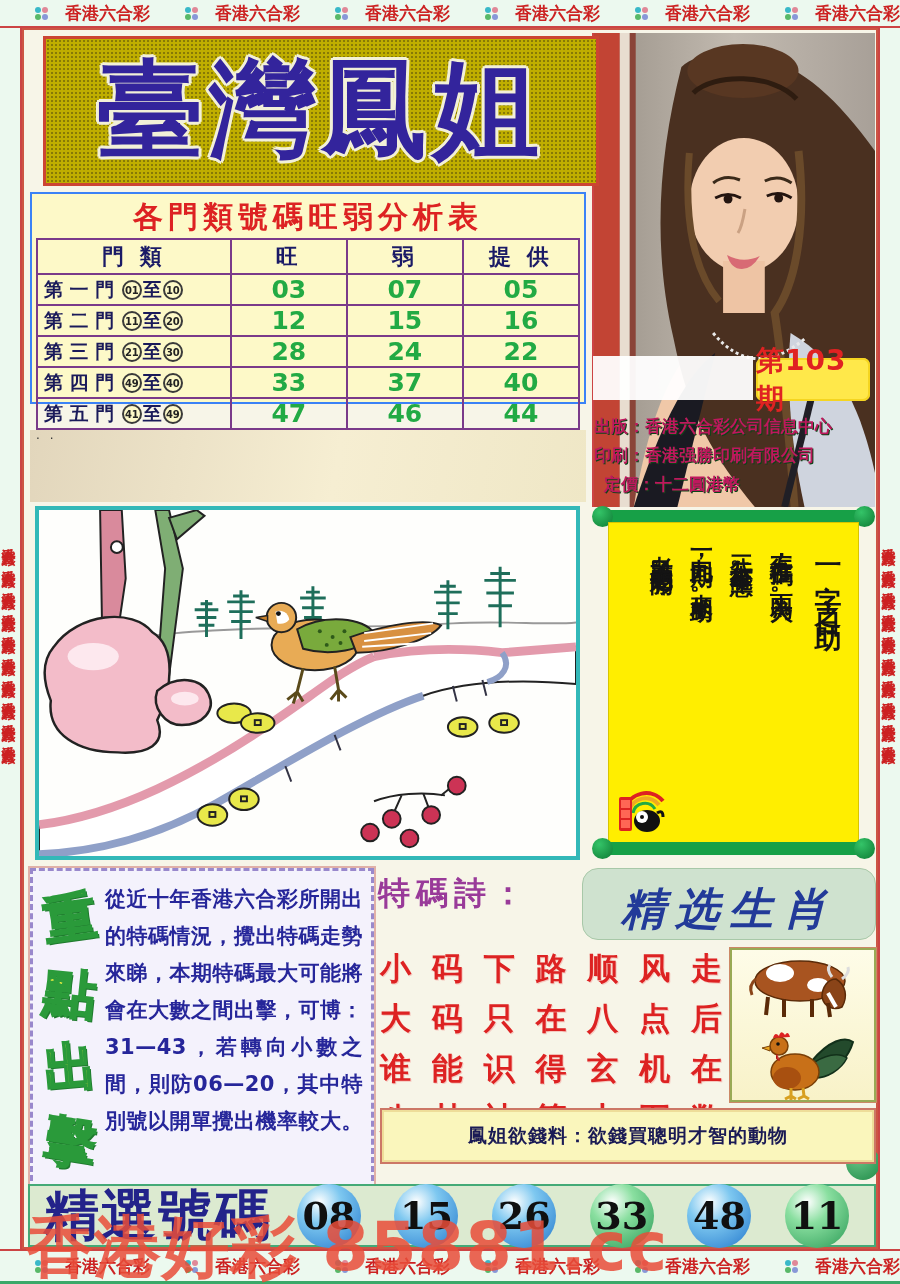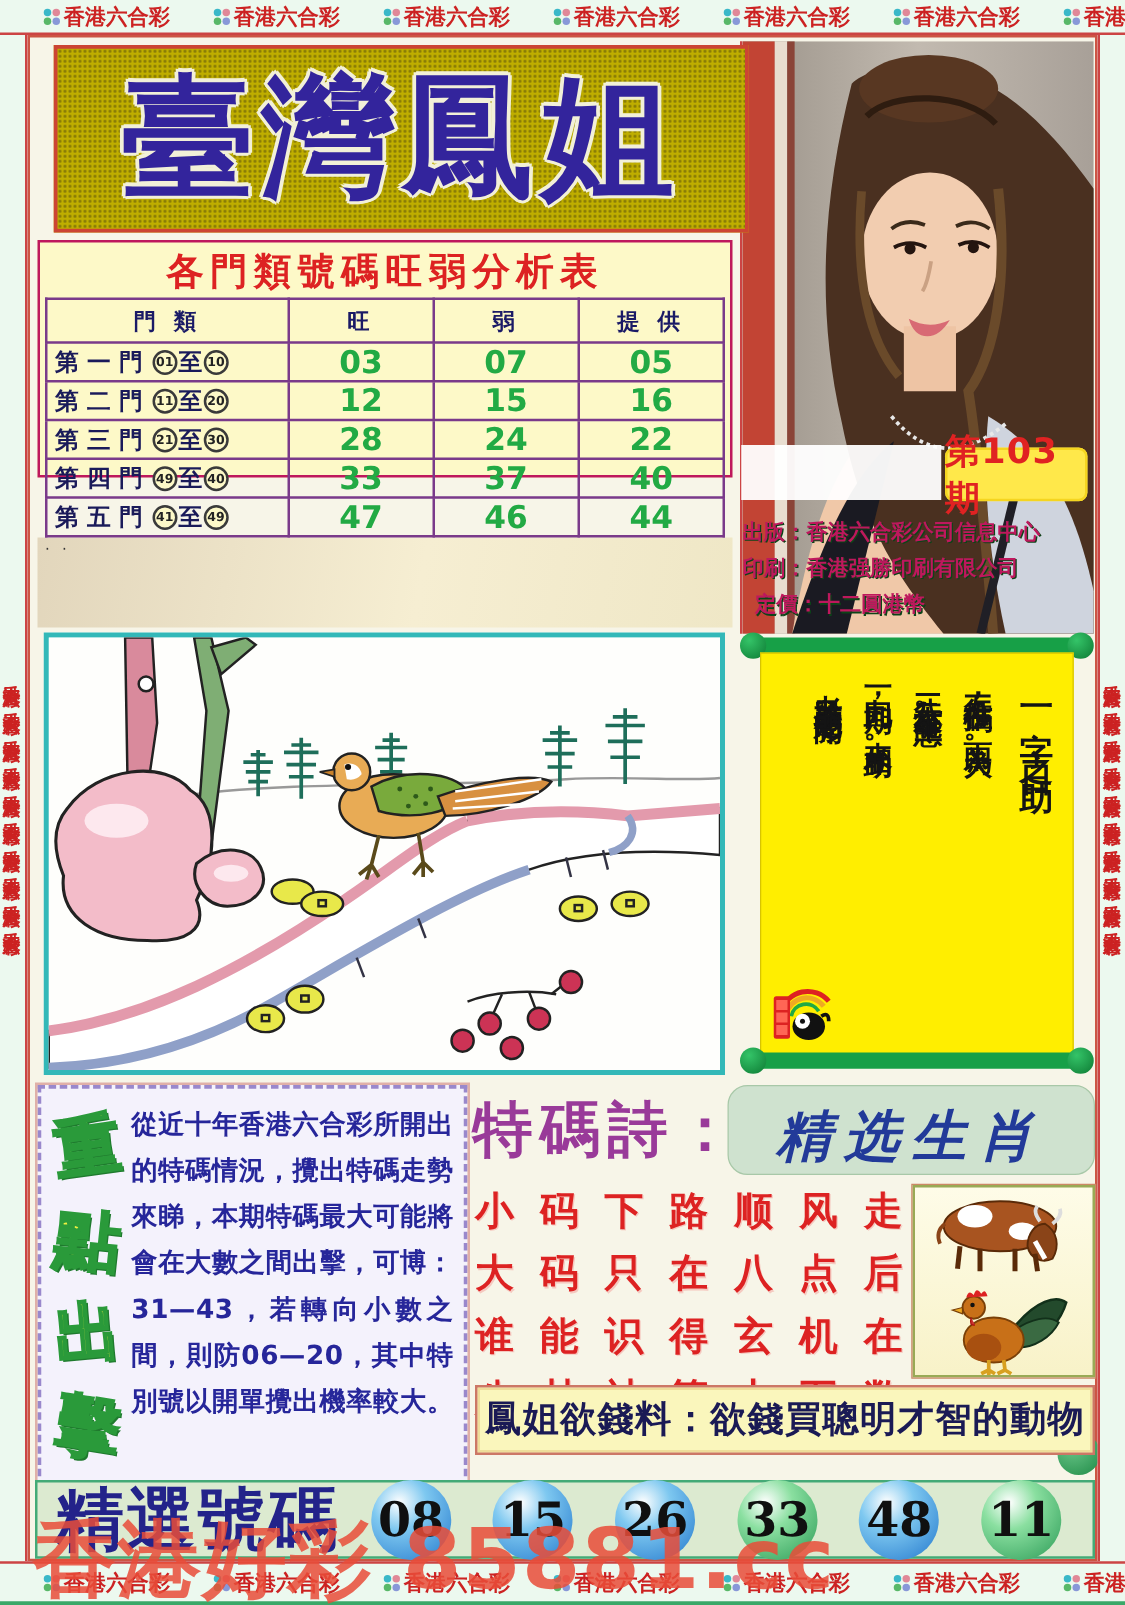--- a/index.html
+++ b/index.html
@@ -11,21 +11,21 @@
     background: #f7f5e8; overflow: hidden;
   }
   
   .h-border {
     position: absolute; left:0; width: 900px; display:flex; align-items:center;
     justify-content: space-around; background:#ecf9ef; color:#cc2222;
     font-weight:bold; z-index: 5;
   }
   #border-top { top:0; height:28px; font-size:17px; border-bottom:2px solid #cc4444; }
   #border-bottom { top:1249px; height:35px; font-size:17px; border-top:2px solid #cc4444; border-bottom:3px solid #3aa868; }
-  .bseg { display:flex; align-items:center; gap:3px; white-space:nowrap;margin-left:35px; }
+  .bseg { display:flex; align-items:center; gap:17px; white-space:nowrap;margin-left:35px; }
   .bpair { display:inline-grid; grid-template-columns:6px 6px; grid-gap:1px; }
   .bdot { width:6px; height:6px; border-radius:50%; }
   .v-border {
     position:absolute; top:28px; height:1221px; width:22px; background:#ecf9ef;
     writing-mode: vertical-rl; text-orientation: upright;
     color:#cc2222; font-weight:bold; font-size:14px; line-height:22px;
     text-align:center; overflow:hidden; z-index:5; letter-spacing:1px;
   }
   #border-left { left:0; border-right:2px solid #cc4444; }
   #border-right { left:878px; border-left:2px solid #cc4444; }
@@ -41,28 +41,28 @@
     background-size:4px 4px; z-index:2;
   }
   #masthead .t {
     font-size:106px; font-weight:800; color:#33249c; letter-spacing:6px;
     text-shadow:-3px 0 0 #f2f0d8, 3px 0 0 #f2f0d8, 0 -3px 0 #f2f0d8, 0 3px 0 #f2f0d8,
                 -2px -2px 0 #f2f0d8, 2px 2px 0 #f2f0d8, -2px 2px 0 #f2f0d8, 2px -2px 0 #f2f0d8;
     white-space:nowrap;
   }
   
   #analysis {
-    position:absolute; left:30px; top:192px; width:556px; height:190px;
-    background:#fdf9c8; border:2px solid #be185d; padding:2px 4px; z-index:2;
+    position:absolute; left:30px; top:192px; width:556px; height:212px;
+    background:#fdf9c8; border:2px solid #3b82f6; padding:2px 4px; z-index:2;
   }
   #analysis .a-title { height:42px; display:flex; align-items:center; justify-content:center;
     color:#dd2222; font-size:30px; font-weight:800; letter-spacing:5px; }
   #analysis table { width:100%; border-collapse:collapse; }
   #analysis th, #analysis td { border:2px solid #7a3a8a; }
-  #analysis th { height:35px; color:#1a1a66; font-size:18px; letter-spacing:4px; }
+  #analysis th { height:35px; color:#1a1a66; font-size:22px; letter-spacing:4px; }
   #analysis td { height:30px; }
   td.gate { color:#1a1a5a; font-weight:bold; font-size:19px; padding-left:6px; white-space:nowrap; }
   td.num { color:#22aa44; font-size:25px; font-weight:bold; text-align:center; font-family:"DejaVu Sans",sans-serif; }
   .circ { display:inline-flex; width:20px; height:20px; border:2px solid #3a3a3a; border-radius:50%;
     font-size:10px; align-items:center; justify-content:center; margin:0 1px; vertical-align:middle;
     font-weight:bold; color:#222; background:#fdf9c8; }
   
   #gap-strip { position:absolute; left:30px; top:430px; width:556px; height:72px;
     background:linear-gradient(100deg,#e2d6bc,#f6eed2 55%,#efe7c6); z-index:1; }
   #gap-strip .marks { position:absolute; left:6px; top:2px; font-size:12px; color:#333; letter-spacing:3px;}
@@ -102,40 +102,40 @@
     background:#f4f2fc; border:3px dashed #9988cc; outline:2px solid #e0b0a8;
     display:flex; padding:10px 8px 8px 6px; z-index:2; }
   #focus-heading { width:62px; display:flex; flex-direction:column; justify-content:space-around; align-items:center; }
   #focus-heading .hc { font-size:52px; font-weight:800; color:#f0f040;
     -webkit-text-stroke:2px #2a9a3a; text-shadow:2px 2px 0 #1f7a2e; line-height:66px; }
   .r0{transform:rotate(-8deg);} .r1{transform:rotate(6deg);} .r2{transform:rotate(-5deg);} .r3{transform:rotate(9deg);}
   #focus-body { flex:1; color:#26269a; font-weight:bold; font-size:21px; line-height:37px;
     letter-spacing:0.5px; text-align:justify; padding-left:4px; }
   
   #poem-title { position:absolute; left:378px; top:872px; color:#993a99; font-weight:800;
-    font-size:48px; font-family:"DejaVu Serif","Liberation Serif",serif; letter-spacing:6px; z-index:2; }
+    font-size:32px; font-family:"DejaVu Serif","Liberation Serif",serif; letter-spacing:6px; z-index:2; }
   #poem { position:absolute; left:380px; top:948px; width:342px; z-index:2; }
   .poem-line { display:flex; justify-content:space-between; margin-bottom:8px; }
   .poem-line span { color:#dd2222; font-size:31px; font-weight:800;
     font-family:"DejaVu Serif","Liberation Serif",serif; text-shadow:1px 1px 0 #f5c9c0; }
   
   #zodiac-header { position:absolute; left:582px; top:868px; width:294px; height:72px;
     background:#cfe2cf; border:1px solid #a8c8a8; border-radius:16px; display:flex;
     align-items:flex-end; justify-content:center; z-index:2; }
   #zodiac-header .z { font-size:44px; font-weight:800; font-style:italic; color:#223a99;
     font-family:"DejaVu Serif","Liberation Serif",serif; letter-spacing:10px; }
   #animal-box { position:absolute; left:730px; top:948px; width:146px; height:154px;
     border:2px solid #99aa55; outline:1px solid #cc8866;
     background:linear-gradient(#fefce8,#f8f2c8); z-index:2;
     display:flex; flex-direction:column; align-items:center; justify-content:space-around; }
   
   #money-bar { position:absolute; left:380px; top:1108px; width:496px; height:56px;
     background:#faf6bc; border:2px solid #cc7766; box-shadow:inset 0 0 0 2px #eedd99;
     display:flex; align-items:center; justify-content:center; z-index:2; }
-  #money-bar .m { font-size:29px; font-weight:800; color:#1a1a55; letter-spacing:1px;
+  #money-bar .m { font-size:19px; font-weight:800; color:#1a1a55; letter-spacing:1px;
     font-family:"DejaVu Serif","Liberation Serif",serif; white-space:nowrap; }
   #corner-ornament { position:absolute; left:846px; top:1146px; width:34px; height:34px;
     border-radius:50%; background:radial-gradient(circle at 35% 30%,#6cc88a,#1f8a47); z-index:1; }
   
   #numbers-strip { position:absolute; left:28px; top:1184px; width:848px; height:63px;
     background:#dcead0; border:2px solid #44aa77; display:flex; align-items:center; z-index:3; }
   #numbers-label { margin-left:14px; font-size:55px; font-weight:800; color:#23238a;
     letter-spacing:2px; white-space:nowrap; }
   #balls { flex:1; display:flex; justify-content:space-around; align-items:center; padding:0 8px; }
   .ball { width:64px; height:64px; border-radius:50%; display:flex; align-items:center;

